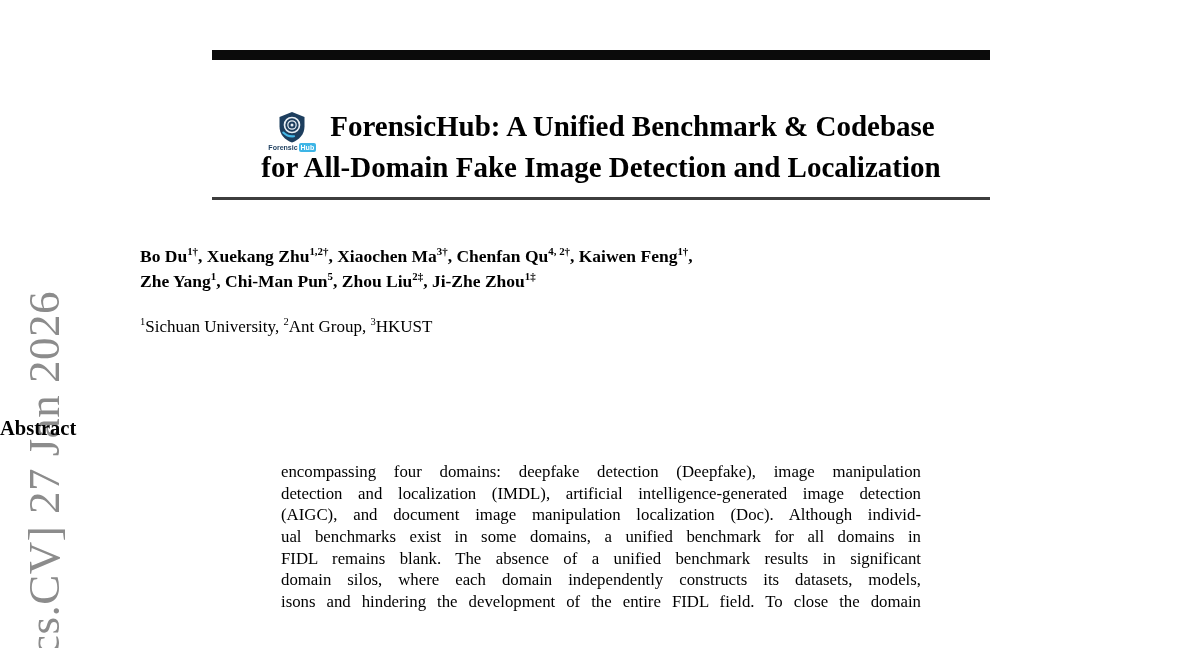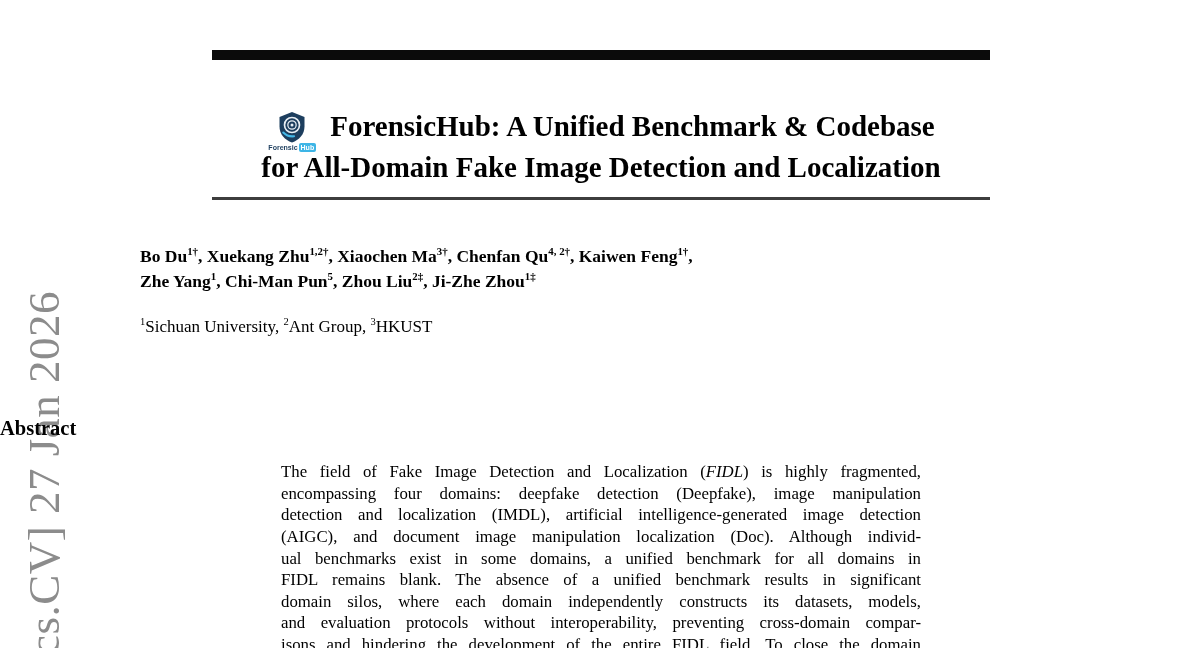--- a/index.html
+++ b/index.html
@@ -168,24 +168,22 @@
     <div><span>Zhe Yang</span><sup>1</sup><span>, Chi-Man Pun</span><sup>5</sup><span>, Zhou Liu</span><sup>2‡</sup><span>, Ji-Zhe Zhou</span><sup>1‡</sup></div>
   </div>
 
   <div class="affils">
     <div><sup>1</sup><span>Sichuan University, </span><sup>2</sup><span>Ant Group, </span><sup>3</sup><span>HKUST</span></div>
   </div>
 
   <div class="abstract-heading">Abstract</div>
 
   <div class="abstract-body">
-      <div class="abs-line"><span>The field of Fake Image Detection and Localization (</span><em>FIDL</em><span>) is highly fragmented,</span></div>
       <div class="abs-line"><span>encompassing four domains: deepfake detection (Deepfake), image manipulation</span></div>
       <div class="abs-line"><span>detection and localization (IMDL), artificial intelligence-generated image detection</span></div>
       <div class="abs-line"><span>(AIGC), and document image manipulation localization (Doc). Although individ-</span></div>
       <div class="abs-line"><span>ual benchmarks exist in some domains, a unified benchmark for all domains in</span></div>
       <div class="abs-line"><span>FIDL remains blank. The absence of a unified benchmark results in significant</span></div>
       <div class="abs-line"><span>domain silos, where each domain independently constructs its datasets, models,</span></div>
-      <div class="abs-line"><span>and evaluation protocols without interoperability, preventing cross-domain compar-</span></div>
       <div class="abs-line"><span>isons and hindering the development of the entire FIDL field. To close the domain</span></div>
     </div>
 
 </div>
 
 </body></html>

